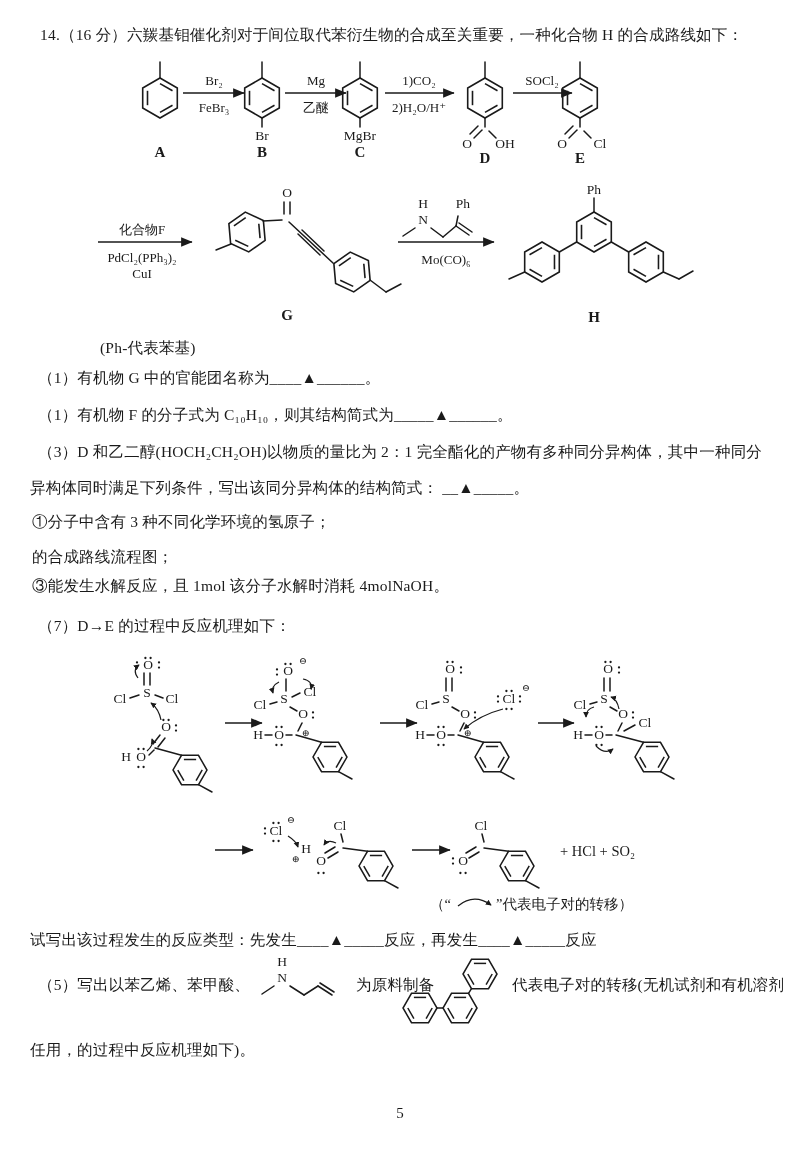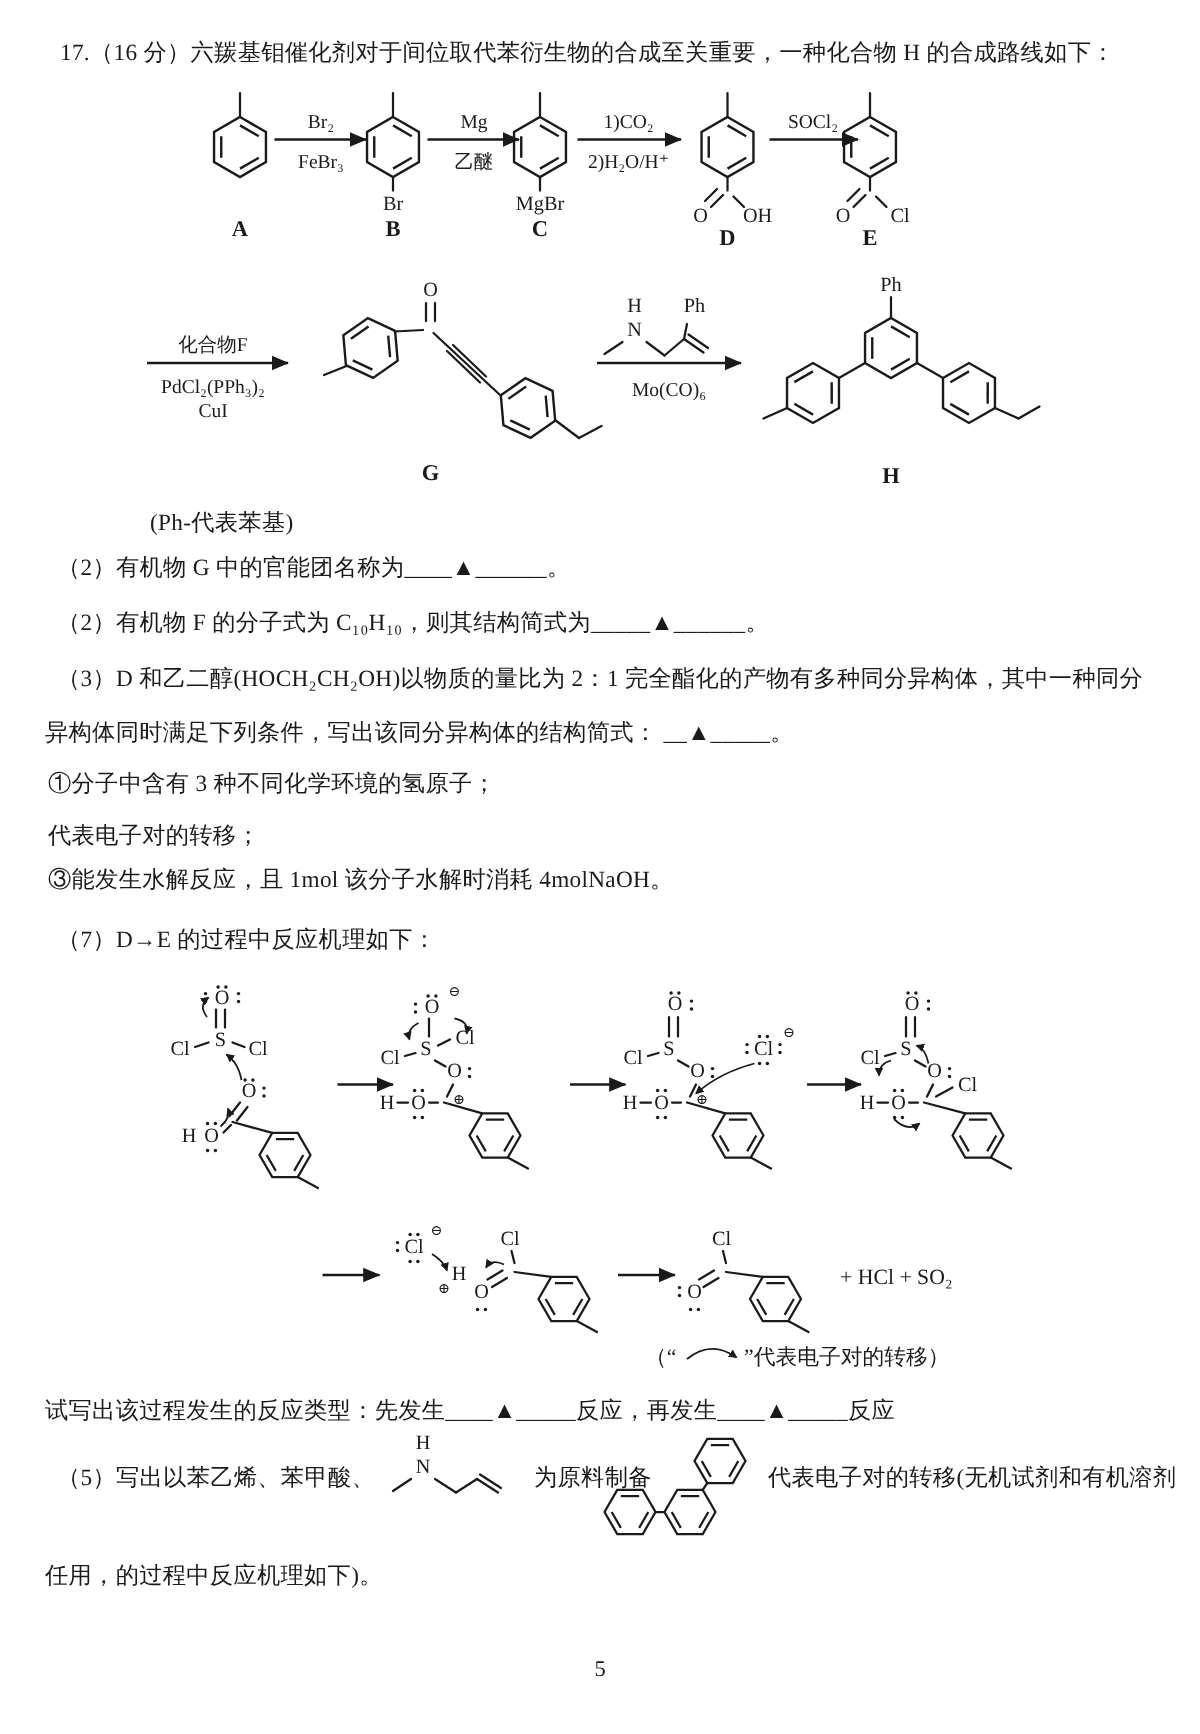--- a/index.html
+++ b/index.html
@@ -42,21 +42,21 @@
     </g>
     <g id="dp" fill="#1a1a1a" stroke="none">
       <circle cx="-2.6" cy="0" r="1.15"></circle>
         <circle cx="2.6" cy="0" r="1.15"></circle>
     </g>
   </defs>
 </svg>
 
 <div class="page">
 
-  <div class="line" style="left:40px;top:25px">17.（16 分）六羰基钼催化剂对于间位取代苯衍生物的合成至关重要，一种化合物 H 的合成路线如下：</div>
+  <div class="line" style="left:40px;top:25px">14.（16 分）六羰基钼催化剂对于间位取代苯衍生物的合成至关重要，一种化合物 H 的合成路线如下：</div>
 
   <svg class="svgabs" style="left:130px;top:53px" width="560" height="118">
     <g>
       <use href="#benzV" transform="translate(30,45)"></use>
       <line class="bond" x1="30" y1="25" x2="30" y2="9"></line>
       <text class="lbl" x="30" y="104">A</text>
     </g>
     <line class="arr" x1="53" y1="40" x2="114" y2="40" marker-end="url(#mA)"></line>
     <text class="rg" x="84" y="32">Br₂</text>
     <text class="rg" x="84" y="59">FeBr₃</text>
@@ -151,26 +151,26 @@
       <line class="bond" x1="434.7" y1="92" x2="419" y2="99"></line>
       <line class="bond" x1="521.3" y1="62" x2="538.7" y2="72"></line>
       <use href="#benzV" transform="translate(556,82) rotate(-60)"></use>
       <line class="bond" x1="573.3" y1="92" x2="589" y2="99"></line>
       <line class="bond" x1="589" y1="99" x2="603" y2="91"></line>
       <text class="lbl" x="504" y="142">H</text>
     </g>
   </svg>
 
   <div class="line" style="left:100px;top:338px">(Ph-代表苯基)</div>
-  <div class="line" style="left:38px;top:368px">（2）有机物 G 中的官能团名称为____▲______。</div>
-  <div class="line" style="left:38px;top:405px">（2）有机物 F 的分子式为 C₁₀H₁₀，则其结构简式为_____▲______。</div>
+  <div class="line" style="left:38px;top:368px">（1）有机物 G 中的官能团名称为____▲______。</div>
+  <div class="line" style="left:38px;top:405px">（1）有机物 F 的分子式为 C₁₀H₁₀，则其结构简式为_____▲______。</div>
   <div class="line" style="left:38px;top:442px">（3）D 和乙二醇(HOCH₂CH₂OH)以物质的量比为 2：1 完全酯化的产物有多种同分异构体，其中一种同分</div>
   <div class="line" style="left:30px;top:478px">异构体同时满足下列条件，写出该同分异构体的结构简式： __▲_____。</div>
   <div class="line" style="left:32px;top:512px">①分子中含有 3 种不同化学环境的氢原子；</div>
-  <div class="line" style="left:32px;top:547px">代表电子对的转移；</div>
+  <div class="line" style="left:32px;top:547px">的合成路线流程图；</div>
   <div class="line" style="left:32px;top:576px">③能发生水解反应，且 1mol 该分子水解时消耗 4molNaOH。</div>
   <div class="line" style="left:38px;top:616px">（7）D→E 的过程中反应机理如下：</div>
 
   <svg class="svgabs" style="left:60px;top:645px" width="740" height="272">
 
     <g>
       <text class="atom" x="88" y="24">O</text>
       <use href="#dp" transform="translate(88,13)"></use>
         <use href="#dp" transform="translate(99,20) rotate(90)"></use>
         <use href="#dp" transform="translate(77,20) rotate(90)"></use>

